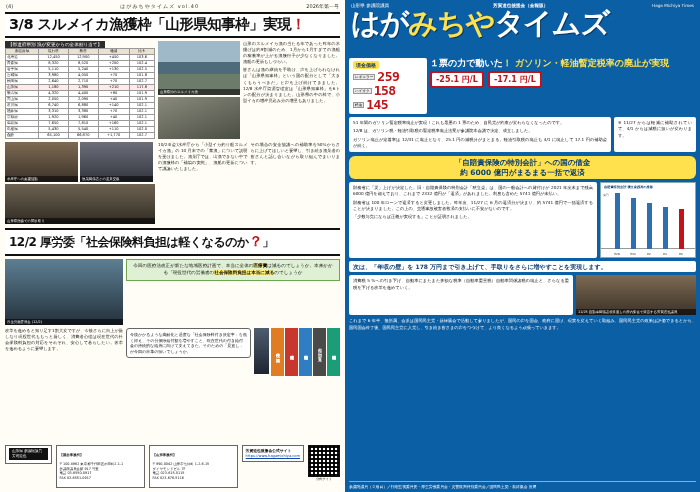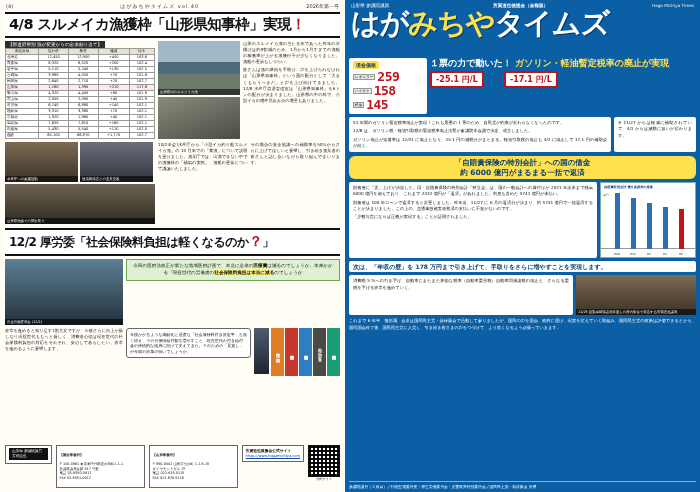--- a/index.html
+++ b/index.html
@@ -113,21 +113,21 @@
   <div class="left">
 
     <div class="l-head">
       <span>(4)</span>
       <span class="c">はがみちやタイムズ  vol.40</span>
       <span>2026年第一号</span>
     </div>
 
     <div class="hl-band">
       <div class="hl-title">
-        <span>4/8 スルメイカ漁獲枠「山形県知事枠」実現</span><span class="rd">！</span>
+        <span>3/8 スルメイカ漁獲枠「山形県知事枠」実現</span><span class="rd">！</span>
       </div>
     </div>
 
     <div class="sec" style="display:flex;gap:3px;">
       <div style="width:150px;">
         <div class="tbl-cap">【都道府県別 漁が変更からの全体割り当て】</div>
         <table class="tbl">
           <thead>
             <tr>
               <th>都道府県</th>
@@ -371,21 +371,21 @@
             <span class="price-lbl">軽油</span>
             <span class="price-num">145</span>
           </div>
         </div>
 
         <div style="flex:1;">
           <div style="color:#fff;font-size:9px;font-weight:bold;line-height:1.2;">
             <span>１票の力で動いた</span><span class="yellow-title">！</span>
             <span class="yellow-title">ガソリン・軽油暫定税率の廃止が実現</span>
           </div>
-          <div style="display:flex;gap:20px;margin-top:2px;">
+          <div style="display:flex;gap:4px;margin-top:2px;">
             <div class="cut-badge">-25.1 円/L</div>
             <div class="cut-badge">-17.1 円/L</div>
           </div>
         </div>
       </div>
 
       <div style="display:flex;gap:3px;margin-top:3px;">
         <div class="card" style="flex:1;">
           <div class="rtxt">51 年間のガソリン暫定税率廃止が実現！これも最悪の 1 票のため、自民党が約束が変わらなくなったのです。</div>
           <div class="rtxt" style="margin-top:2px;">12/8 は、ガソリン税・軽油引取税の暫定税率廃止法案が参議院本会議で決定、成立しました。</div>

